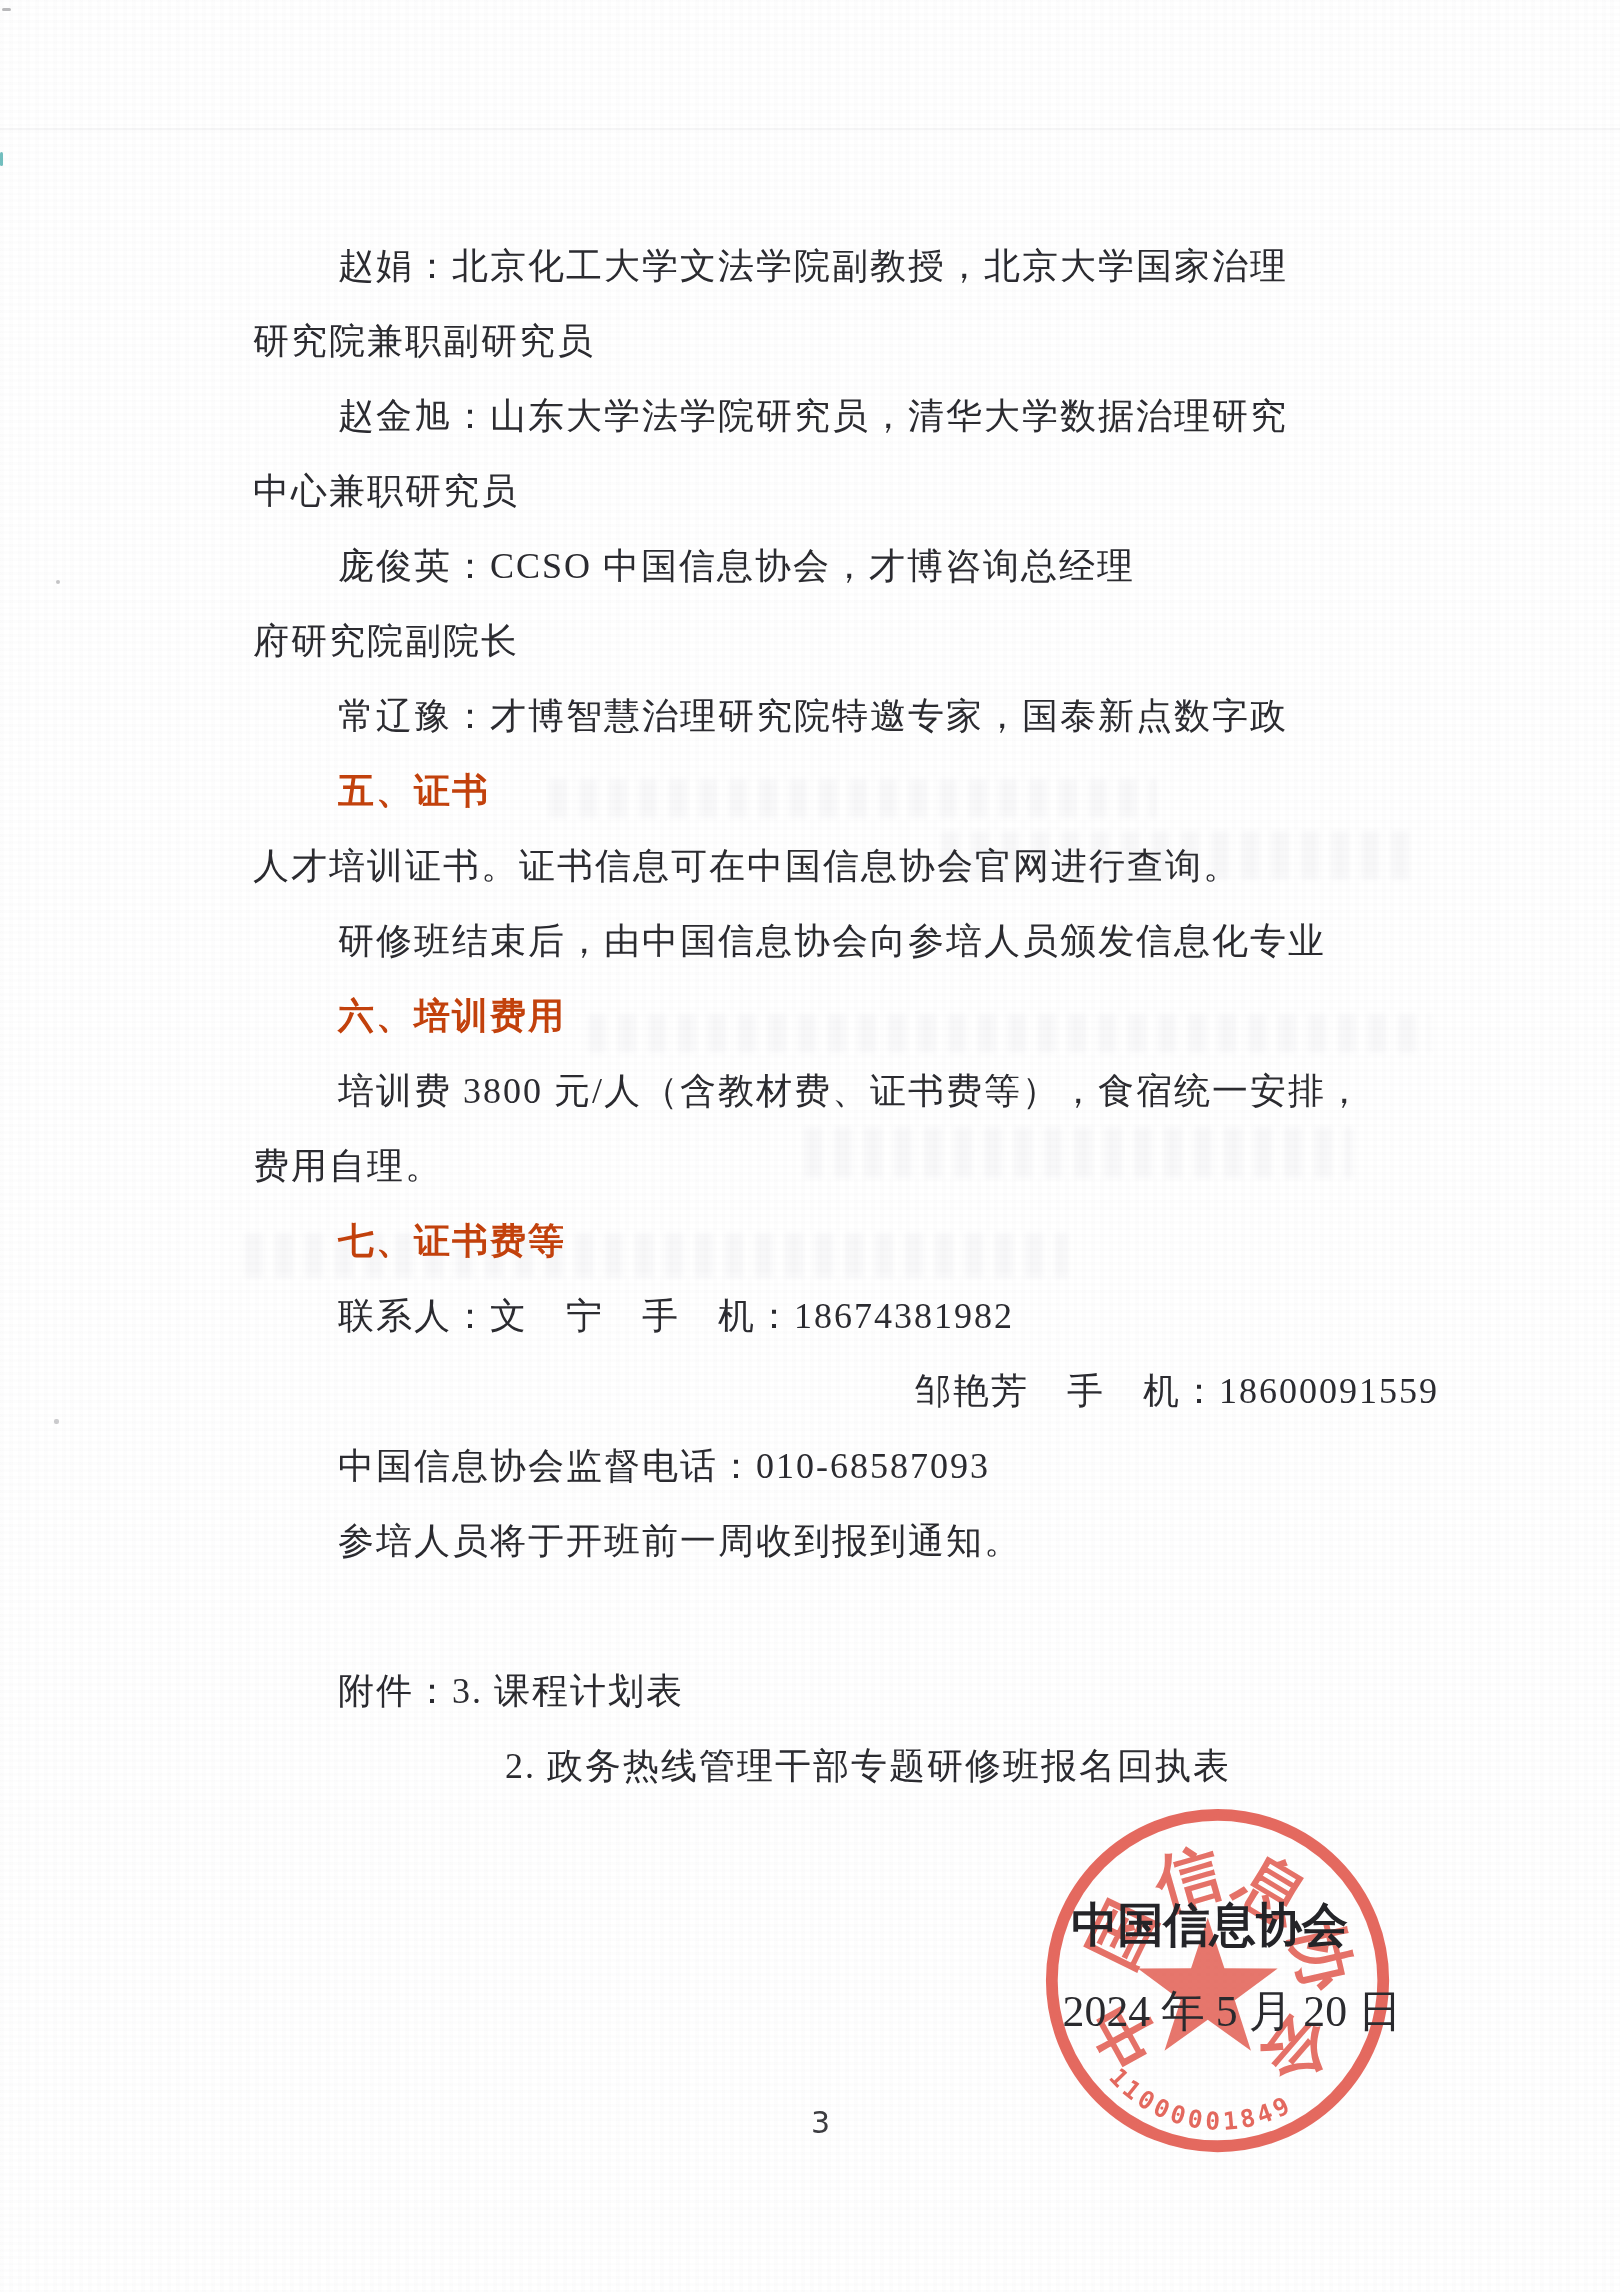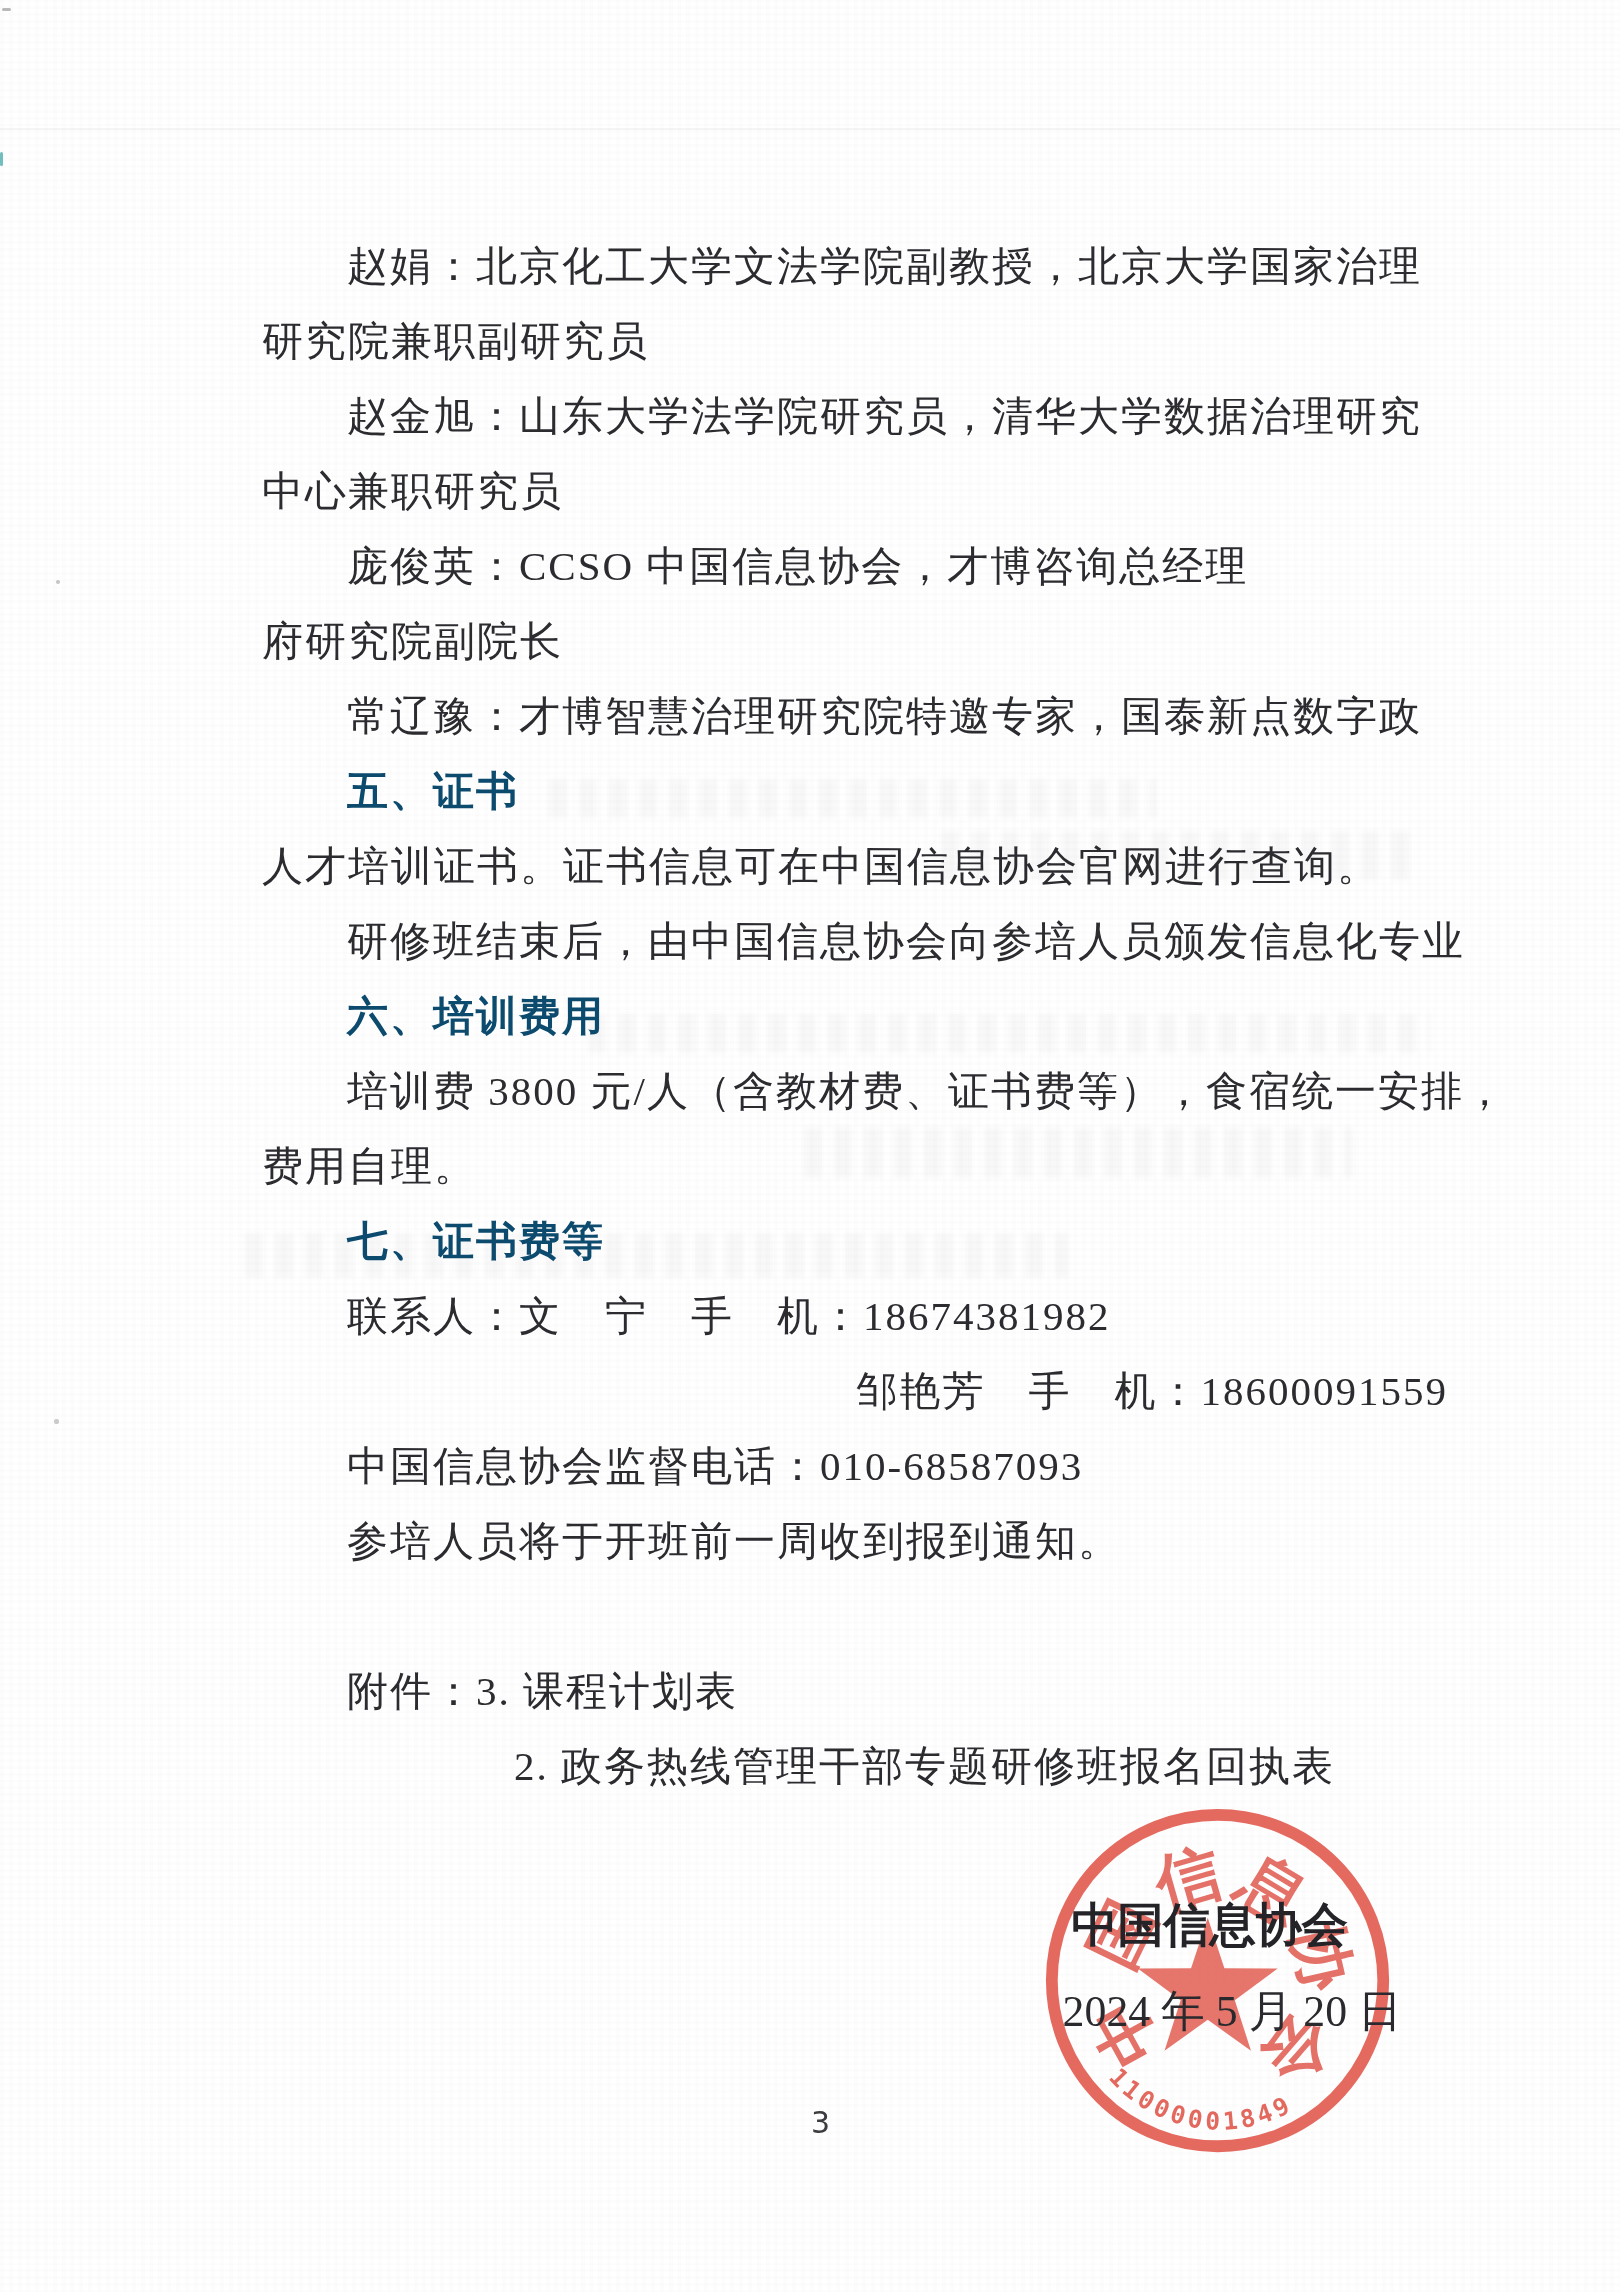--- a/index.html
+++ b/index.html
@@ -16,26 +16,26 @@
       repeating-linear-gradient(0deg, rgba(60,60,70,.012) 0 2.9px, transparent 2.9px 6.9px),
       repeating-linear-gradient(90deg, rgba(60,60,70,.01) 0 3.9px, transparent 3.9px 8.8px);
   }
   .scanline{position:absolute;left:0;top:128px;width:100%;height:2px;background:rgba(90,90,95,.06);}
   .speck{position:absolute;border-radius:2px;}
   .smudge{
     position:absolute;opacity:.05;filter:blur(2.9px);pointer-events:none;
     background:repeating-linear-gradient(90deg, rgba(110,110,135,.8) 0 17.6px, transparent 17.6px 30px);
   }
   .doc{
-    position:absolute;left:262px;top:229px;width:1186px;
-    font-size:41px;letter-spacing:2px;color:#2b2b30;z-index:2;
+    position:absolute;left:253px;top:229px;width:1186px;
+    font-size:36px;letter-spacing:2px;color:#2b2b30;z-index:2;
   }
   .ln{height:75px;line-height:75px;white-space:nowrap;}
   .indent{padding-left:85px;}
-  .heading{font-weight:bold;color:#0c4a6e;}
+  .heading{font-weight:bold;color:#c2410c;}
   .contact2{padding-left:269px;text-align:right;}
   .attach2{padding-left:252px;}
   .seal{position:absolute;left:1043px;top:1806px;width:353px;height:353px;z-index:3;}
   .seal .ring-char{
     font-size:66px;font-weight:bold;fill:#df4f43;opacity:.8;
     font-family:"Liberation Serif","DejaVu Serif",serif;
   }
   .seal .serial{
     font-size:25px;fill:#df4f43;opacity:.85;letter-spacing:4px;font-weight:bold;
     font-family:"DejaVu Sans Mono",monospace;

